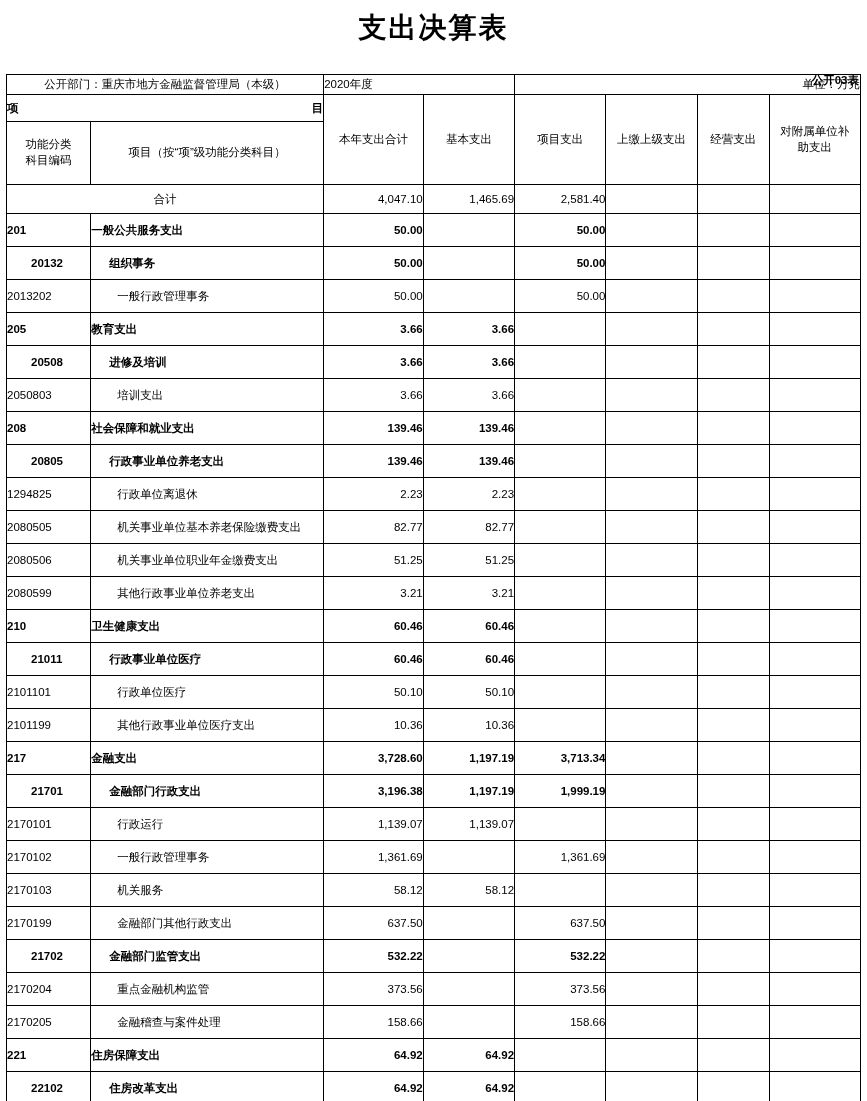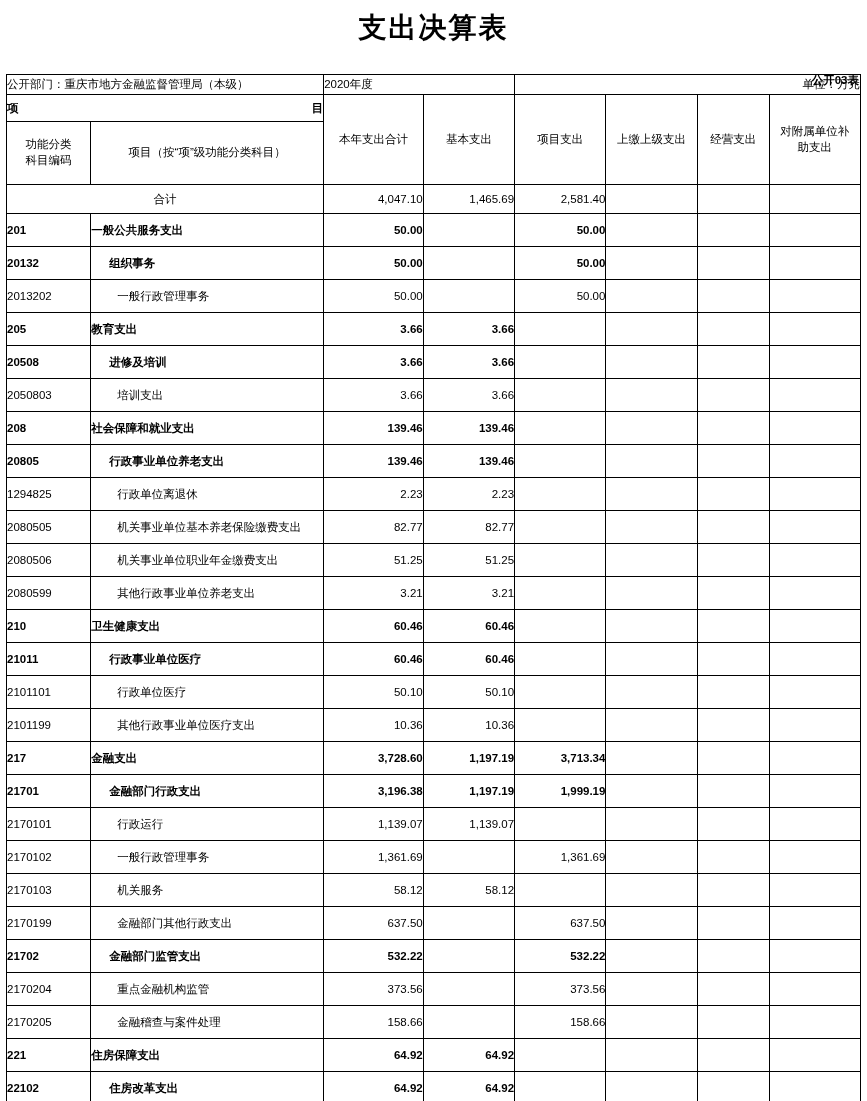--- a/index.html
+++ b/index.html
@@ -52,21 +52,21 @@
     font-size: 11.5px;
     vertical-align: middle;
   }
   .r-dept {
     height: 20px;
   }
   .r-dept td {
     font-size: 11.5px;
     padding: 0 5px;
   }
-  .cell-dept { text-align: left; }
+  .cell-dept { text-align: center; }
   .cell-year { text-align: left; }
   .cell-unit { text-align: right; padding-right: 5px; }
 
   .hdr-item {
     height: 26px;
     position: relative;
     padding: 0 6px;
   }
   .hdr-item .l { float: left; font-weight: bold; }
   .hdr-item .r { float: right; font-weight: bold; }
@@ -98,21 +98,21 @@
   }
   td.name {
     padding-left: 10px;
     text-align: left;
   }
   td.num {
     text-align: right;
     padding-right: 7px;
   }
   tr.lvl1 td.code, tr.lvl1 td.name, tr.lvl1 td.num { font-weight: bold; }
-  tr.lvl2 td.code, tr.lvl2 td.name, tr.lvl2 td.num { font-weight: bold; }
+  tr.lvl2 td.code, tr.lvl2 td.name, tr.lvl2 td.num { font-weight: bold; padding-left: 24px; }
   tr.lvl2 td.name { padding-left: 18px; }
   tr.lvl3 td.name { padding-left: 26px; }
   tr.lvl3 td.code, tr.lvl3 td.name, tr.lvl3 td.num { font-weight: normal; }
 </style>
 </head>
 <body>
 
 <div class="page">
 
   <div class="doc-title">支出决算表</div>

